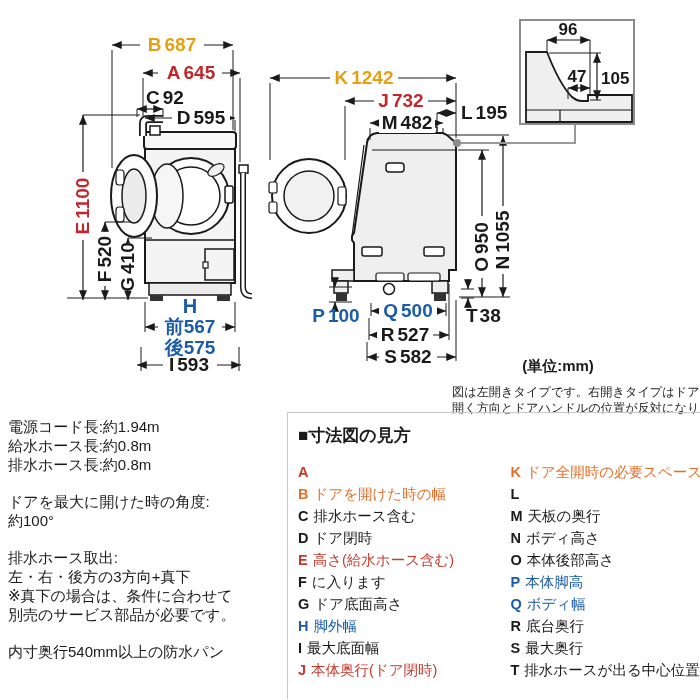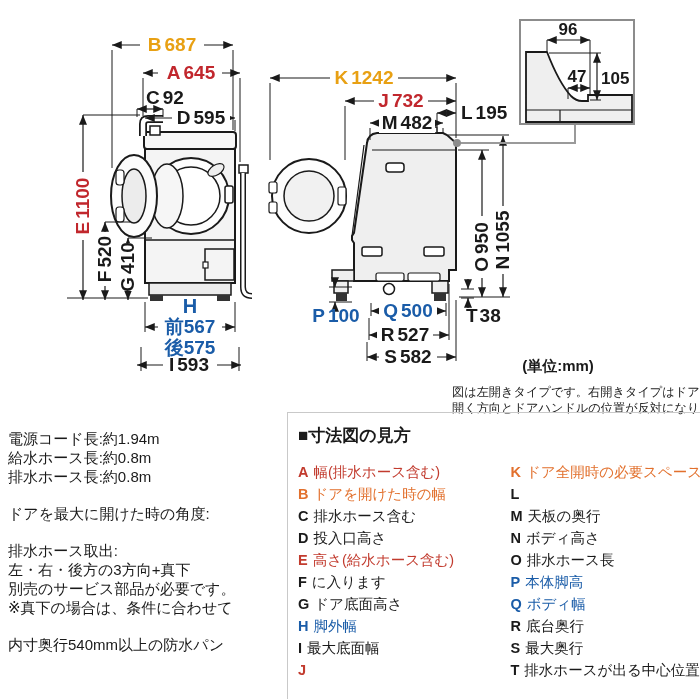--- a/index.html
+++ b/index.html
@@ -13,21 +13,21 @@
   .note{font-size:12.2px;font-weight:400;fill:#222;}
   .dim{stroke:#1a1a1a;stroke-width:1.2;fill:none;marker-start:url(#ah);marker-end:url(#ah);}
   .dime{stroke:#1a1a1a;stroke-width:1.2;fill:none;marker-end:url(#ah);}
   .ext{stroke:#1a1a1a;stroke-width:1;fill:none;}
   .o2{stroke:#1a1a1a;stroke-width:2;}
   .o15{stroke:#1a1a1a;stroke-width:1.5;}
   .o12{stroke:#1a1a1a;stroke-width:1.2;}
   .lbg{fill:#ffffff;}
   
   #left-notes{position:absolute;left:8px;top:417px;width:252px;font-size:15px;line-height:19px;}
-  #left-notes .para{margin:12px 0 18px 0;}
+  #left-notes .para{margin:0 0 18px 0;}
   #left-notes .line{white-space:nowrap;}
   
   #legend{position:absolute;left:263px;top:412px;width:436px;height:287px;
           border-left:1px solid #c9c9c9;border-top:1px solid #c9c9c9;padding:9px 0 0 10px;box-sizing:border-box;margin-left:24px;}
   #legend-title{font-size:17px;font-weight:bold;margin:2px 0 14px 0;}
   .lg-cols{display:flex;}
   .lg-col{width:213px;}
   .lg-item{height:22px;display:flex;align-items:center;font-size:14.5px;white-space:nowrap;}
   .lg-letter{font-weight:bold;margin-right:5px;}
   .c-red{color:#C23B2E;} .c-orange{color:#E2702D;} .c-blue{color:#1A5CA8;} .c-black{color:#1a1a1a;}
@@ -214,52 +214,52 @@
 
   
   <div id="left-notes">
     <div class="para">
       <div class="line">電源コード長:約1.94m</div>
       <div class="line">給水ホース長:約0.8m</div>
       <div class="line">排水ホース長:約0.8m</div>
     </div>
     <div class="para">
       <div class="line">ドアを最大に開けた時の角度:</div>
+      <div class="line">約100°</div>
     </div>
     <div class="para">
       <div class="line">排水ホース取出:</div>
       <div class="line">左・右・後方の3方向+真下</div>
+      <div class="line">※真下の場合は、条件に合わせて</div>
       <div class="line">別売のサービス部品が必要です。</div>
-      <div class="line">※真下の場合は、条件に合わせて</div>
     </div>
     <div class="para">
       <div class="line">内寸奥行540mm以上の防水パン</div>
     </div>
   </div>
 
   
   <div id="legend">
     <div id="legend-title">■寸法図の見方</div>
     <div class="lg-cols">
       <div class="lg-col">
         <div class="lg-item c-red">
             <span class="lg-letter">A</span>
-            <span>幅(排水ホース含む)</span>
           </div>
         <div class="lg-item c-orange">
             <span class="lg-letter">B</span>
             <span>ドアを開けた時の幅</span>
           </div>
         <div class="lg-item c-black">
             <span class="lg-letter">C</span>
             <span>排水ホース含む</span>
           </div>
         <div class="lg-item c-black">
             <span class="lg-letter">D</span>
-            <span>投入口高さ</span>
+            <span>ドア閉時</span>
           </div>
         <div class="lg-item c-red">
             <span class="lg-letter">E</span>
             <span>高さ(給水ホース含む)</span>
           </div>
         <div class="lg-item c-black">
             <span class="lg-letter">F</span>
             <span>に入ります</span>
           </div>
         <div class="lg-item c-black">
@@ -269,41 +269,42 @@
         <div class="lg-item c-blue">
             <span class="lg-letter">H</span>
             <span>脚外幅</span>
           </div>
         <div class="lg-item c-black">
             <span class="lg-letter">I</span>
             <span>最大底面幅</span>
           </div>
         <div class="lg-item c-red">
             <span class="lg-letter">J</span>
+            <span>本体奥行(ドア閉時)</span>
           </div>
       </div>
       <div class="lg-col">
         <div class="lg-item c-orange">
             <span class="lg-letter">K</span>
             <span>ドア全開時の必要スペース</span>
           </div>
         <div class="lg-item c-black">
             <span class="lg-letter">L</span>
           </div>
         <div class="lg-item c-black">
             <span class="lg-letter">M</span>
             <span>天板の奥行</span>
           </div>
         <div class="lg-item c-black">
             <span class="lg-letter">N</span>
             <span>ボディ高さ</span>
           </div>
         <div class="lg-item c-black">
             <span class="lg-letter">O</span>
-            <span>排水ホース長</span>
+            <span>本体後部高さ</span>
           </div>
         <div class="lg-item c-blue">
             <span class="lg-letter">P</span>
             <span>本体脚高</span>
           </div>
         <div class="lg-item c-blue">
             <span class="lg-letter">Q</span>
             <span>ボディ幅</span>
           </div>
         <div class="lg-item c-black">

